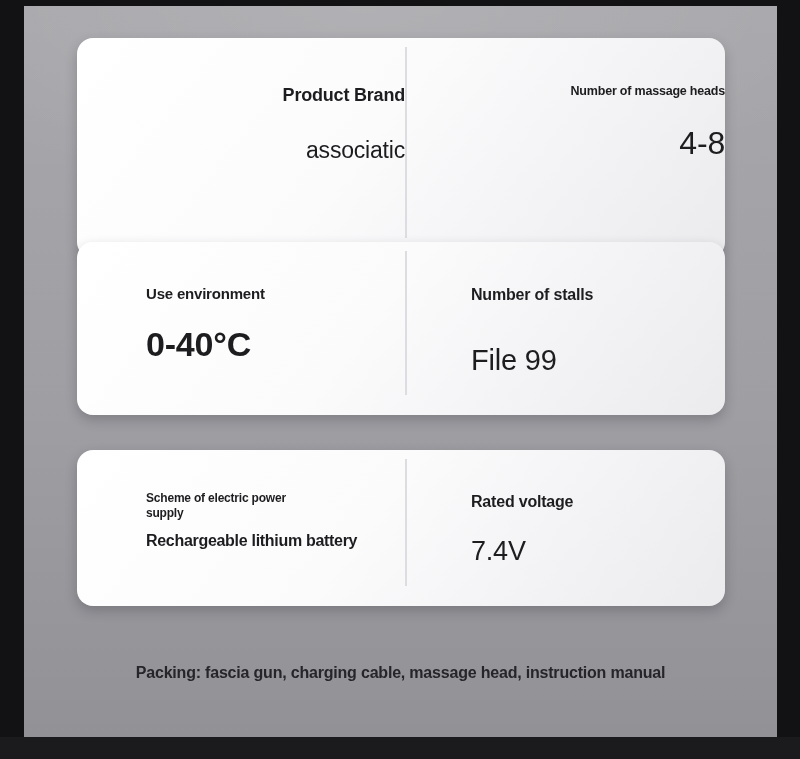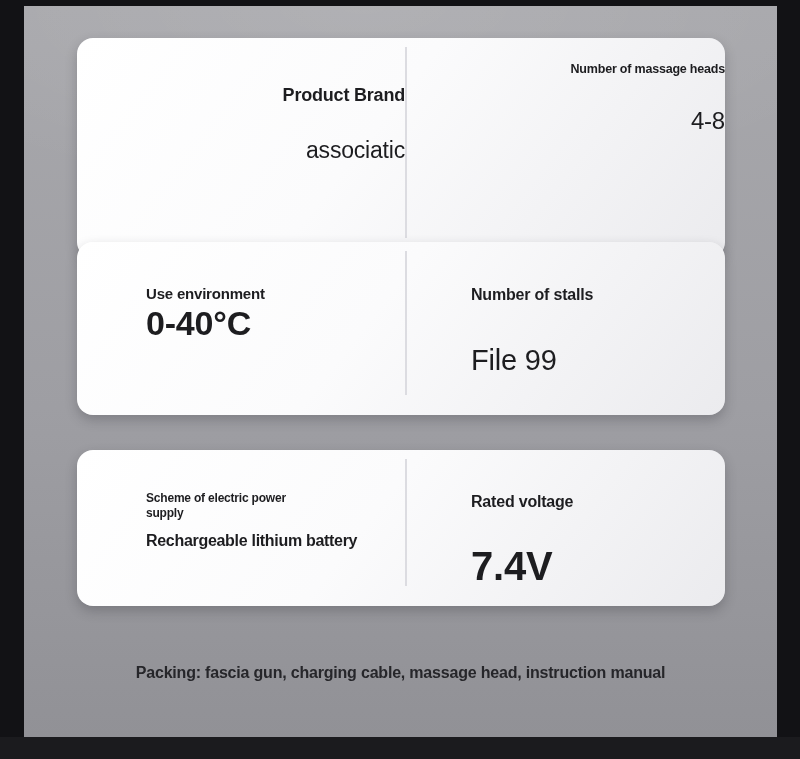--- a/index.html
+++ b/index.html
@@ -35,32 +35,32 @@
     background:#dcdce1;
   }
   .cell{position:absolute;top:0;bottom:0;box-sizing:border-box;}
   .cell.l{left:0;width:328px;padding-left:69px;}
   .cell.r{left:330px;right:0;padding-left:64px;}
   .lbl,.val{color:#1d1d20;letter-spacing:-0.2px;}
   .lbl{font-weight:600;}
   
   .lbl-brand{margin-top:46px;font-size:18px;line-height:22px;}
   .val-brand{margin-top:31px;font-size:23px;line-height:26px;font-weight:400;}
-  .lbl-heads{margin-top:24px;font-size:12.5px;line-height:15px;}
-  .val-heads{margin-top:24px;font-size:24px;line-height:40px;font-weight:400;}
+  .lbl-heads{margin-top:46px;font-size:12.5px;line-height:15px;}
+  .val-heads{margin-top:24px;font-size:32px;line-height:40px;font-weight:400;}
   
   .lbl-env{margin-top:43px;font-size:15px;line-height:18px;}
-  .val-env{font-size:34px;line-height:40px;font-weight:700;}
+  .val-env{margin-top:21px;font-size:34px;line-height:40px;font-weight:700;}
   .lbl-stalls{margin-top:43px;font-size:16px;line-height:20px;}
   .val-stalls{margin-top:37px;font-size:29px;line-height:36px;font-weight:400;}
   
   .lbl-scheme{margin-top:41px;font-size:12px;line-height:14.5px;max-width:140px;}
   .val-battery{margin-top:11px;font-size:16px;line-height:20px;font-weight:600;letter-spacing:-0.3px;}
   .lbl-volt{margin-top:42px;font-size:16px;line-height:20px;}
-  .val-volt{margin-top:34px;font-size:40px;line-height:40px;font-weight:700;}
+  .val-volt{margin-top:19px;font-size:27px;line-height:40px;font-weight:400;}
   .caption{
     position:absolute;left:0;top:655px;width:100%;
     text-align:center;font-size:16px;line-height:24px;font-weight:600;
     color:#26262a;letter-spacing:-0.2px;
   }
 </style>
 </head>
 <body>
 
 <div class="frame">

